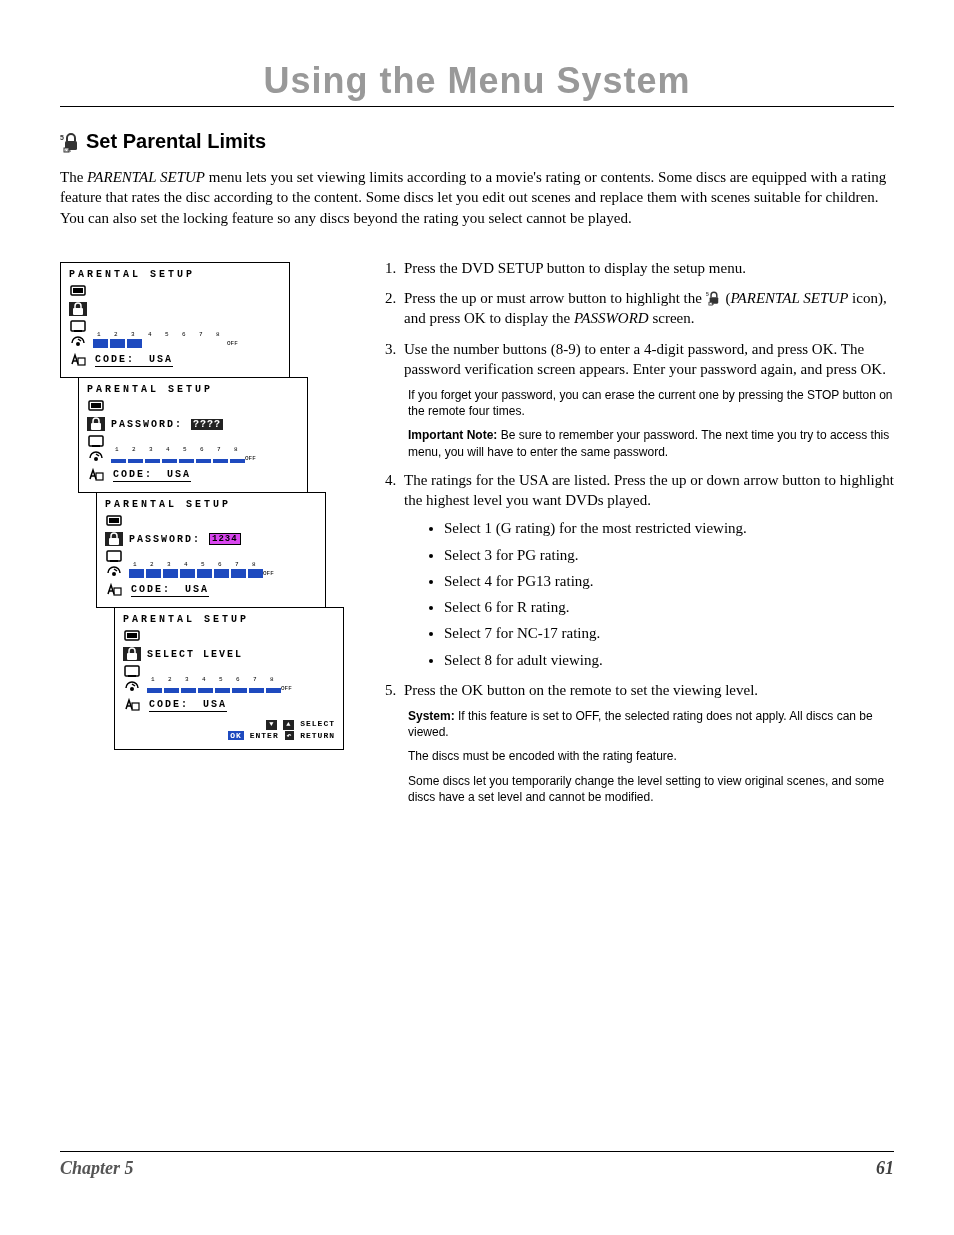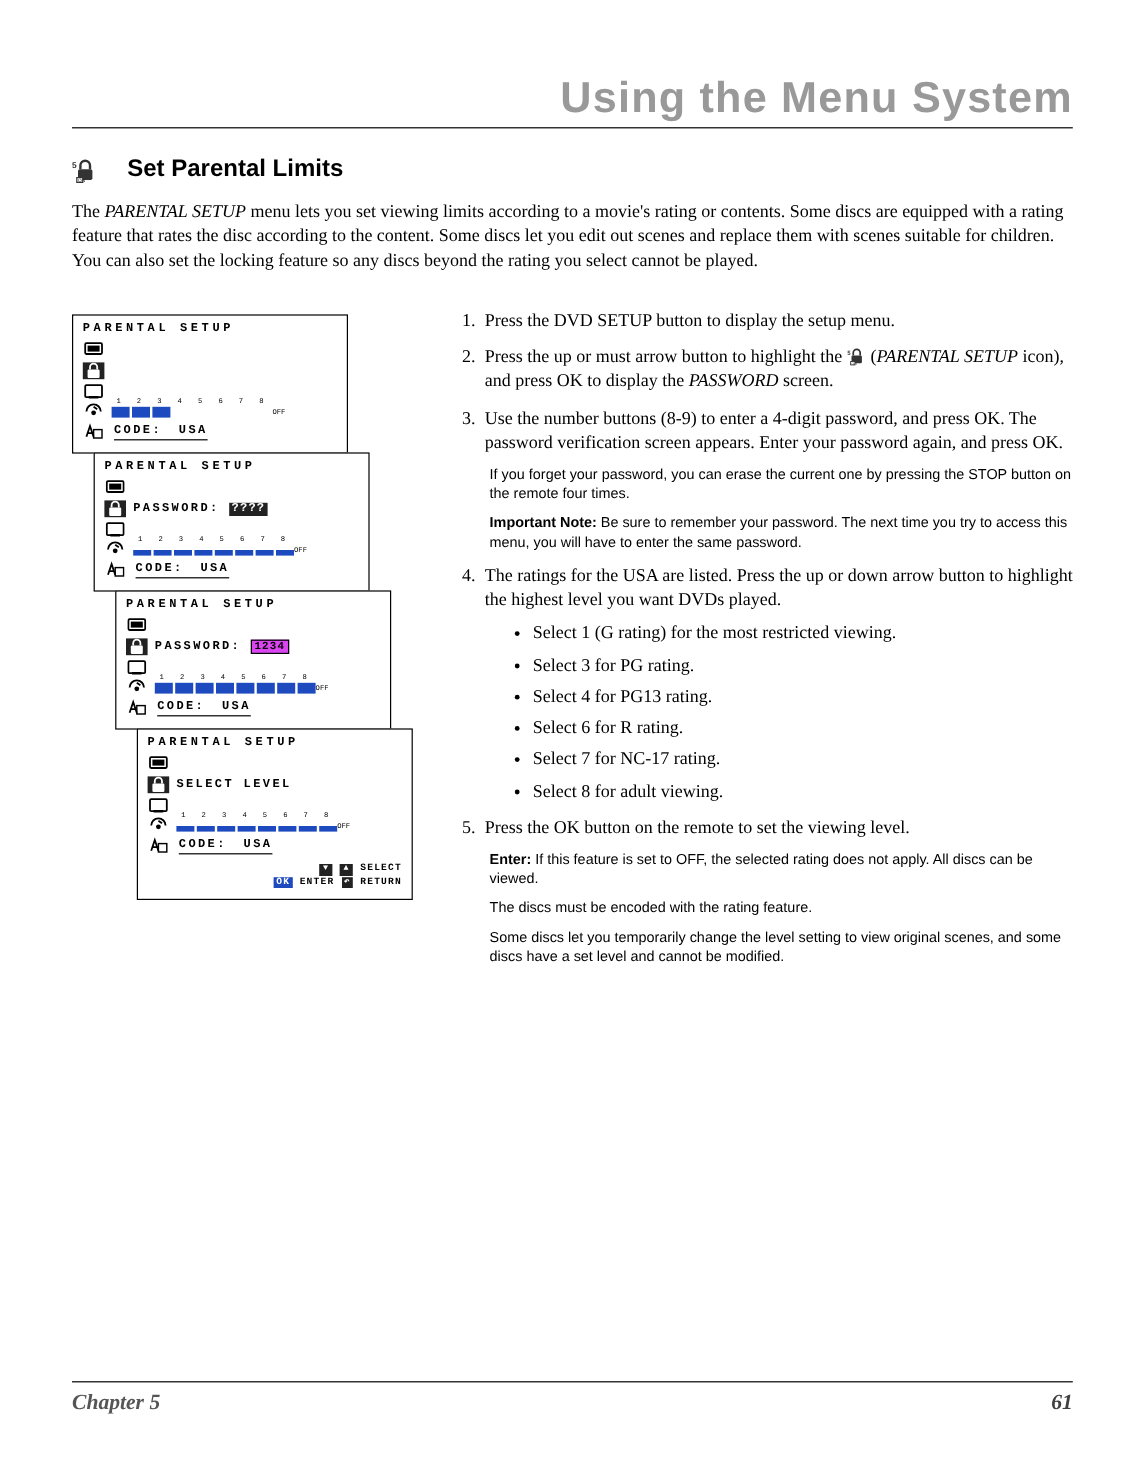--- a/index.html
+++ b/index.html
@@ -10,21 +10,21 @@
     position: relative;
     font-family: Georgia, 'Times New Roman', serif;
     background: #fff;
     color: #000;
   }
   .page-header {
     position: absolute;
     top: 60px;
     right: 60px;
     left: 60px;
-    text-align: right;
+    text-align: center;
     border-bottom: 1px solid #000;
     padding-bottom: 4px;
   }
   .page-header h1 {
     font-family: Impact, 'Arial Black', sans-serif;
     font-weight: 800;
     color: #999;
     font-size: 36px;
     margin: 0;
     letter-spacing: 1px;
@@ -32,21 +32,21 @@
   }
   .content {
     position: absolute;
     top: 130px;
     left: 60px;
     right: 60px;
   }
   .subtitle {
     display: flex;
     align-items: center;
-    gap: 24px;
+    gap: 4px;
   }
   .subtitle h2 {
     font-family: Verdana, Arial, sans-serif;
     font-weight: bold;
     font-size: 20px;
     margin: 0;
   }
   .intro {
     margin-top: 14px;
     font-size: 15px;
@@ -566,21 +566,21 @@
             <li>Select 3 for PG rating.</li>
             <li>Select 4 for PG13 rating.</li>
             <li>Select 6 for R rating.</li>
             <li>Select 7 for NC-17 rating.</li>
             <li>Select 8 for adult viewing.</li>
           </ul>
         </li>
         <li>
           <span>Press the OK button on the remote to set the viewing level.</span>
           <div class="note-block">
-            <p><b>Enter:</b><span> If this feature is set to OFF, the selected rating does not apply. All discs can be viewed.</span></p>
+            <p><b>System:</b><span> If this feature is set to OFF, the selected rating does not apply. All discs can be viewed.</span></p>
             <p>The discs must be encoded with the rating feature.</p>
             <p>Some discs let you temporarily change the level setting to view original scenes, and some discs have a set level and cannot be modified.</p>
           </div>
         </li>
       </ol>
     </div>
 
   </div>
 </div>
 

